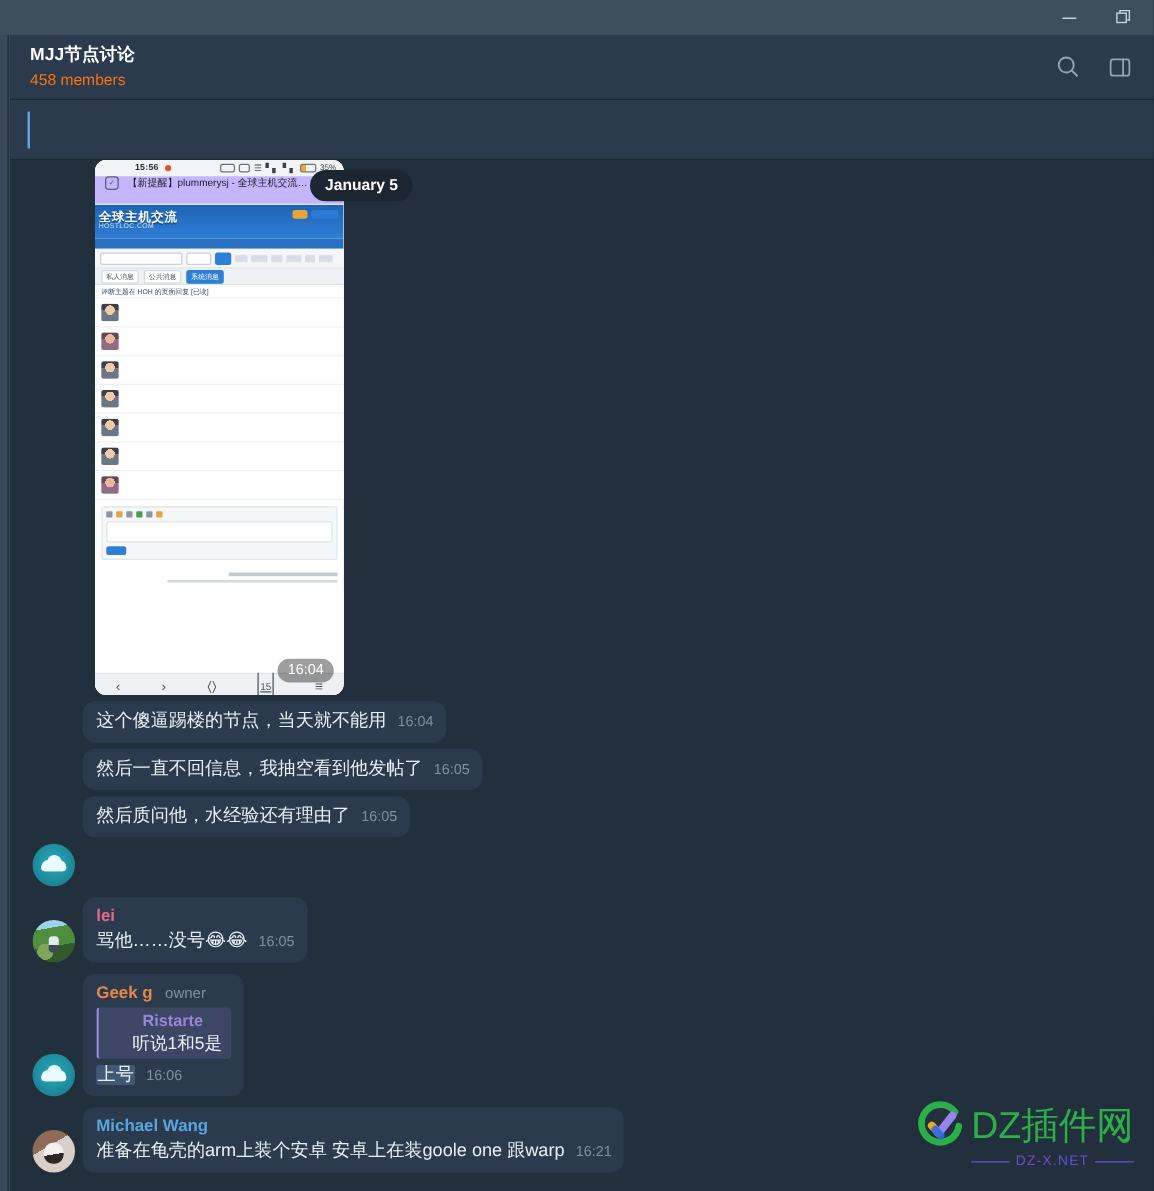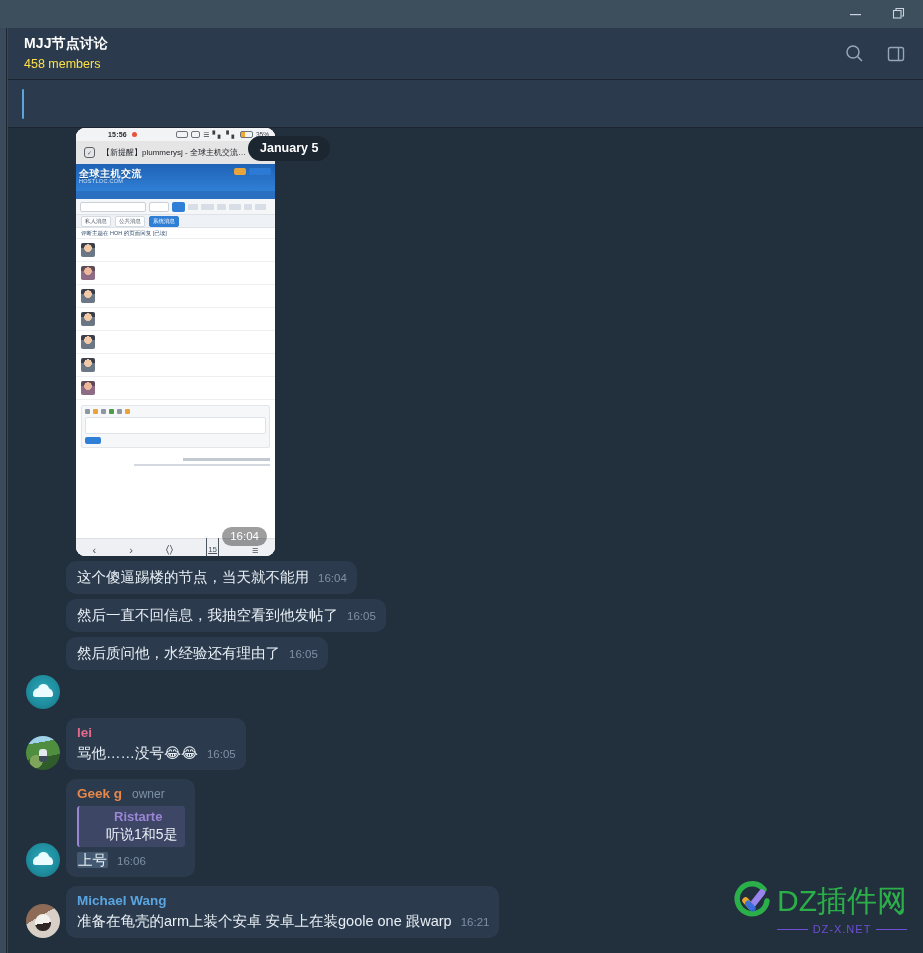--- a/index.html
+++ b/index.html
@@ -63,21 +63,21 @@
   .chat-header-texts { flex: 1 1 auto; min-width: 0; }
   .chat-title {
     color: #ffffff;
     font-size: 14px;
     font-weight: bold;
     line-height: 17px;
     letter-spacing: .1px;
     white-space: nowrap;
   }
   .chat-sub {
-    color: #fde047;
+    color: #f97316;
     font-size: 12.5px;
     line-height: 16px;
     margin-top: 4px;
     white-space: nowrap;
   }
   .hdr-icons { display: flex; align-items: center; gap: 16px; }
   .hdr-icon {
     width: 26px; height: 26px;
     display: flex; align-items: center; justify-content: center;
     color: #94a7b9;
@@ -174,22 +174,22 @@
     color: #262a30; font-size: 7px;
   }
   .ps-status .st-time { margin-left: 26px; font-weight: bold; letter-spacing:.2px;}
   .ps-status .st-dot { width:5px;height:5px;border-radius:50%;background:#e8523a;margin-left:5px;}
   .ps-status .st-right { margin-left: auto; display:flex; align-items:center; gap:3px; color:#3a3f46;}
   .ps-chip { border:1px solid #6d737b; border-radius:2px; width:12px;height:7px;display:inline-block;}
   .ps-chip2 { border:1px solid #6d737b; border-radius:2px; width:9px;height:7px;display:inline-block;}
   .ps-batt { border:1px solid #6d737b;border-radius:2px;width:13px;height:7px;display:inline-block;position:relative;background:linear-gradient(90deg,#f0a92c 35%,transparent 35%);}
   .ps-pct { font-size:6.5px; }
   .ps-notif {
-    height: 23px; background: #e5e5e5;
-    display: flex; align-items: center; gap: 7px;
+    height: 23px; background: #c4b5fd;
+    display: flex; gap: 7px;
     padding: 0 8px;
     border-bottom: 1px solid #e3e5e8;
     color: #1c1f24; font-size: 8px;
   }
   .ps-notif-ic {
     width: 11px;height:11px;border:1px solid #5b6169;border-radius:3px;
     display:flex;align-items:center;justify-content:center;font-size:6px;color:#5b6169;
   }
   .ps-web { background: #ffffff; position: relative; }
   .ps-banner {

